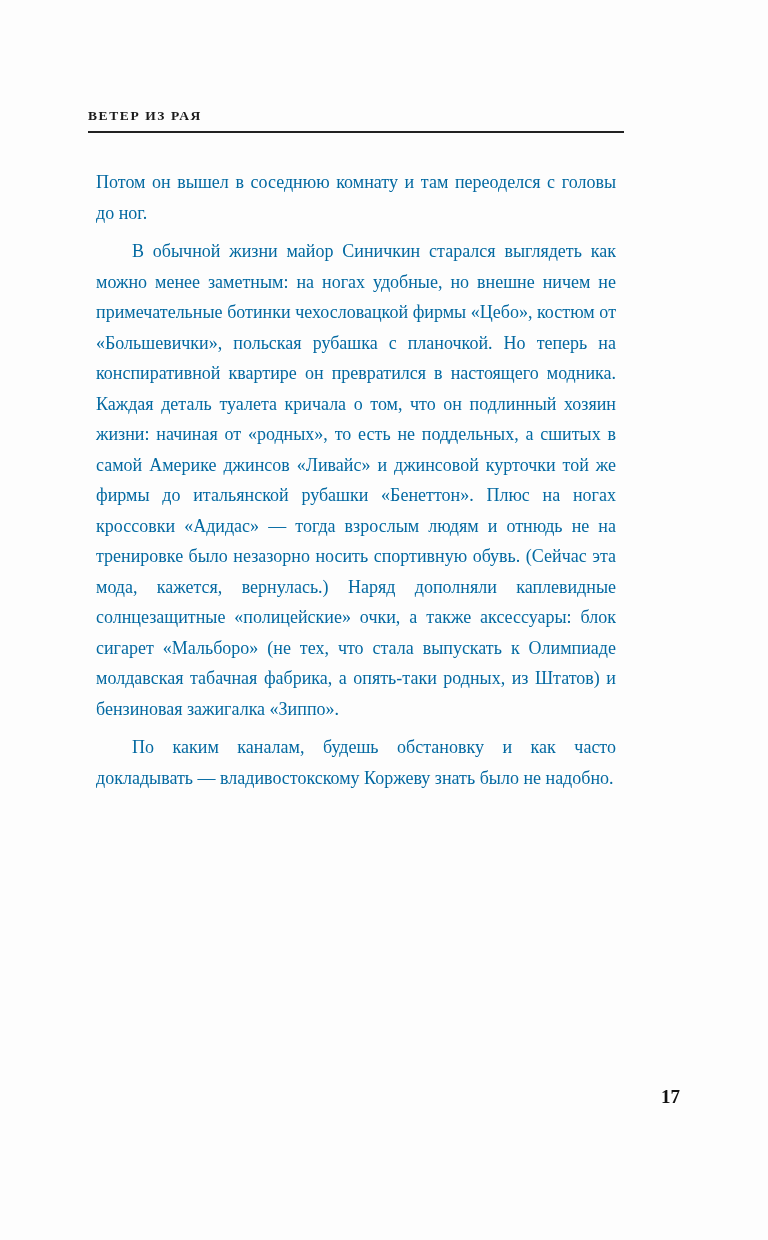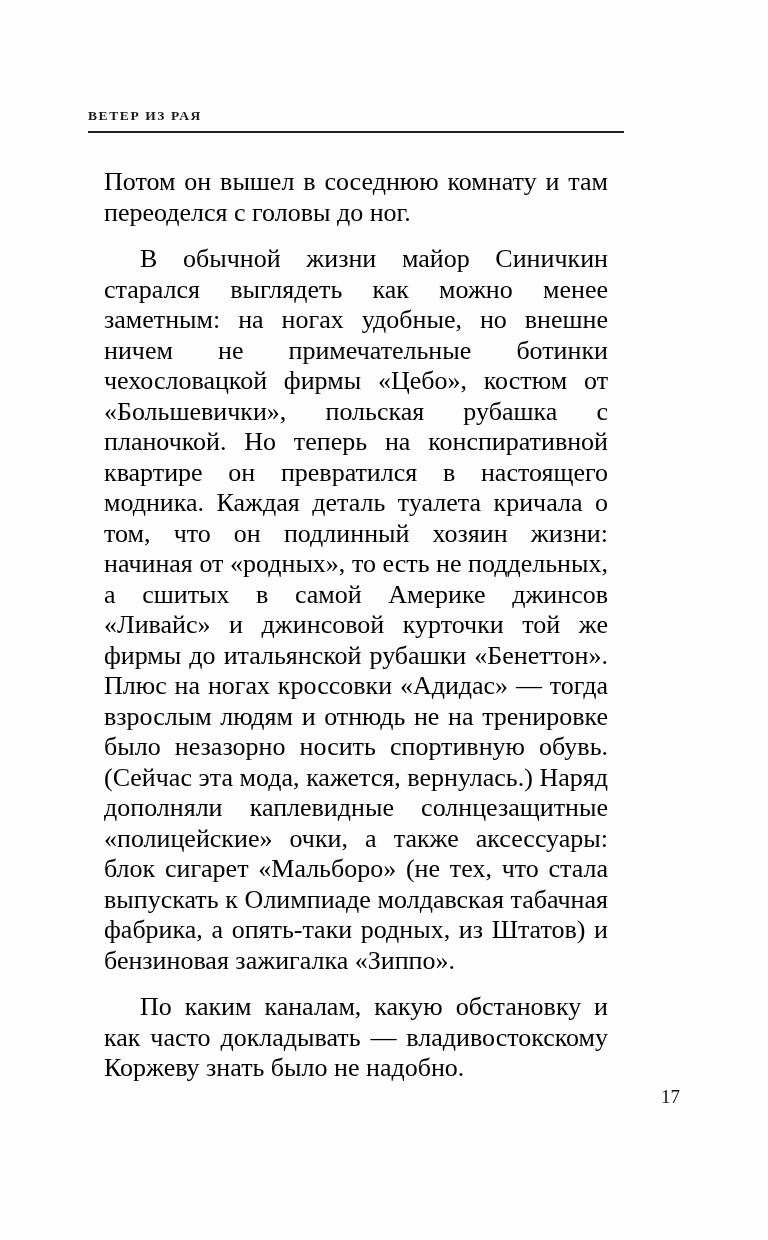--- a/index.html
+++ b/index.html
@@ -37,56 +37,56 @@
     text-transform: uppercase;
     padding-bottom: 7px;
   }
   .rule {
     border: 0;
     border-top: 2px solid #222222;
     margin: 0 0 34px 0;
     width: 100%;
   }
   p.body-par {
-    margin: 16px;
-    font-size: 26px;
+    margin: 8px;
+    font-size: 18px;
     line-height: 30.5px;
     text-align: justify;
     text-justify: inter-word;
     hyphens: manual;
-    color: #000000;
+    color: #0369a1;
   }
   p.body-par.indent {
     text-indent: 36px;
   }
   .page-number {
     position: absolute;
     right: 88px;
     top: 1086px;
     font-family: "Liberation Serif", serif;
-    font-weight: normal;
+    font-weight: bold;
     font-size: 19px;
     color: #111111;
   }
 </style>
 </head>
 <body>
 
 <div class="page">
 
   <div class="content">
 
     <div class="running-head">Ветер из рая</div>
 
     <hr class="rule">
 
     <p class="body-par">Потом он вышел в соседнюю комнату и там переоделся с головы до ног.</p>
 
     <p class="body-par indent">В обычной жизни майор Синичкин старался выглядеть как можно менее заметным: на ногах удобные, но внешне ничем не примечательные ботинки чехословацкой фирмы «Цебо», костюм от «Большевички», польская рубашка с планочкой. Но теперь на конспиративной квартире он превратился в настоящего модника. Каждая деталь туалета кричала о том, что он подлинный хозяин жизни: начиная от «родных», то есть не поддельных, а сшитых в самой Америке джинсов «Ливайс» и джинсовой курточки той же фирмы до итальянской рубашки «Бенеттон». Плюс на ногах кроссовки «Адидас» — тогда взрослым людям и отнюдь не на тренировке было незазорно носить спортивную обувь. (Сейчас эта мода, кажется, вернулась.) Наряд дополняли каплевидные солнцезащитные «полицейские» очки, а также аксессуары: блок сигарет «Мальборо» (не тех, что стала выпускать к Олимпиаде молдавская табачная фабрика, а опять-таки родных, из Штатов) и бензиновая зажигалка «Зиппо».</p>
 
 
-    <p class="body-par indent">По каким каналам, какую обстановку и как часто докладывать — владивостокскому Коржеву знать было не надобно.</p>
+    <p class="body-par indent">По каким каналам, будешь обстановку и как часто докладывать — владивостокскому Коржеву знать было не надобно.</p>
 
   </div>
 
   <div class="page-number">17</div>
 
 </div>
 
 </body></html>

